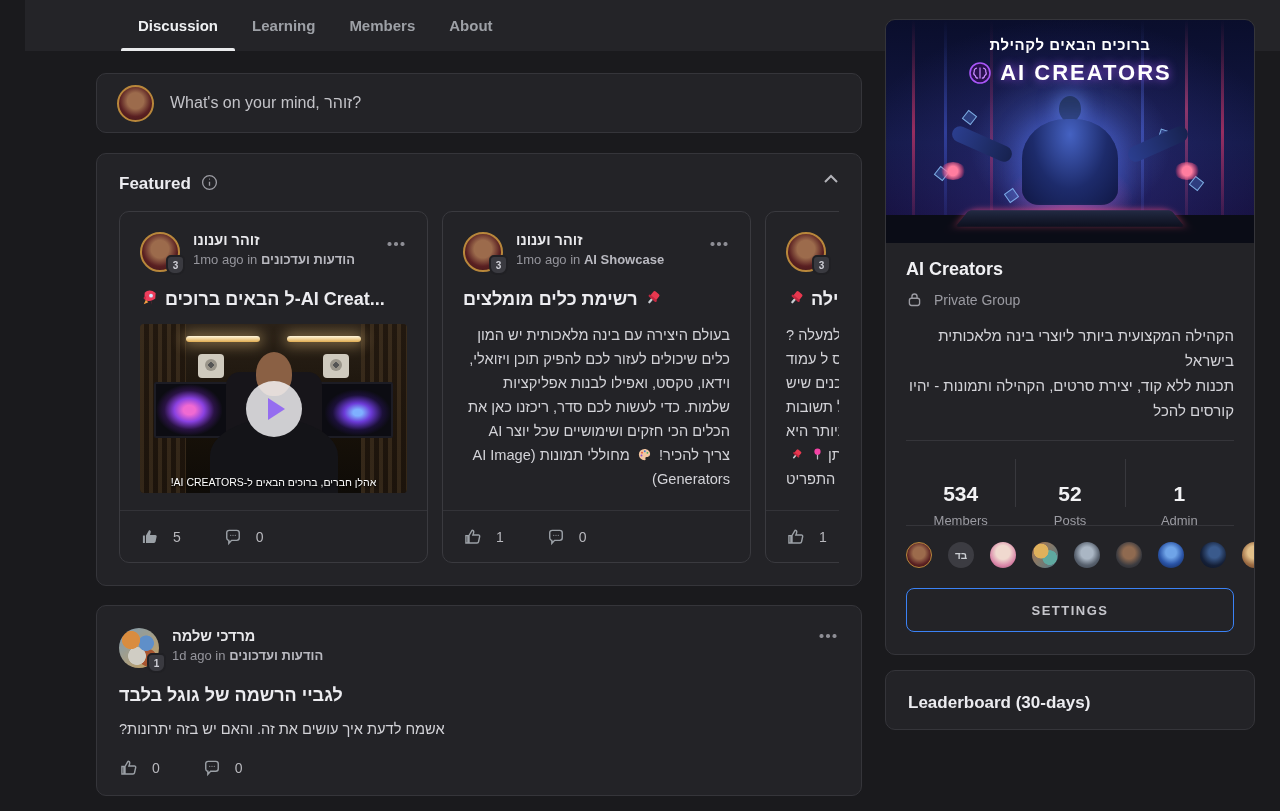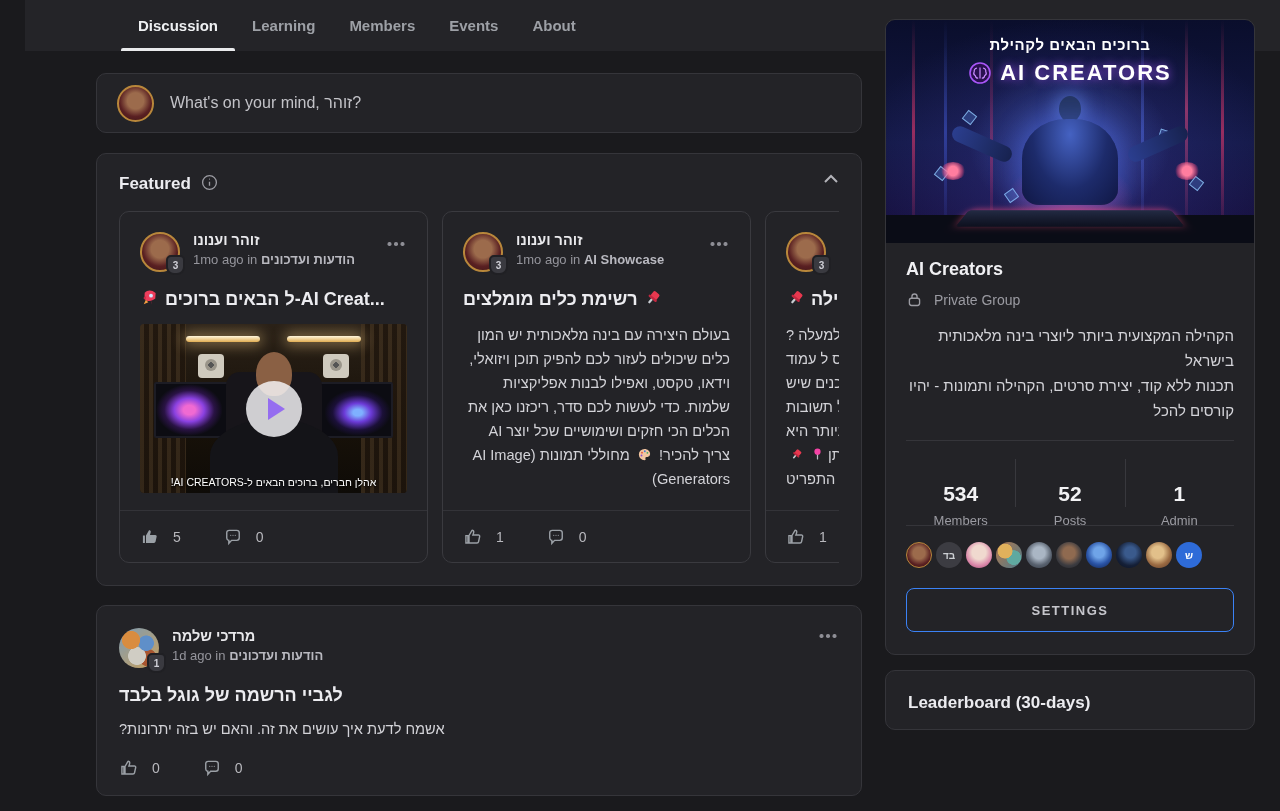--- a/index.html
+++ b/index.html
@@ -158,21 +158,21 @@
     color:#9b9ba2; font-size:14px; }
   .g-desc { margin-top:15px; direction:rtl; text-align:right; font-size:15px;
     line-height:25px; color:#d3d3d8; }
   .gdiv { height:1px; background:#35353a; margin-top:17px; }
   .stats { display:flex; height:84px; align-items:center; text-align:center; }
   .stat { flex:1; position:relative; }
   .stat + .stat::before { content:""; position:absolute; left:0; top:50%;
     transform:translateY(-50%); height:48px; width:1px; background:#38383d; }
   .stat-num { font-size:21px; font-weight:700; color:#f2f2f4;margin-top:44px; }
   .stat-lab { font-size:13px; color:#9b9ba2; margin-top:7px; }
-  .avrow { display:flex; gap:4px; margin-top:16px;align-items:center; }
+  .avrow { display:flex; gap:16px; margin-top:16px;align-items:center; }
   .av26 { width:26px; height:26px; border-radius:50%; flex:none; display:flex;
     align-items:center; justify-content:center; font-size:10px; font-weight:700;
     color:#cdd0d4; cursor:pointer; }
   .m1 { background:radial-gradient(circle at 50% 42%, #9c6b4c 0 32%, #5a2022 64%, #371315 100%); border:1.5px solid #b8873b; }
   .m2 { background:#3c3c42; }
   .m3 { background:radial-gradient(circle at 50% 40%, #f0d9cf 0 34%, #d985a8 66%, #8c4663 100%); }
   .m4 { background:radial-gradient(circle at 35% 35%, #e0b15c 0 30%, transparent 32%),radial-gradient(circle at 68% 60%, #5fa9a0 0 30%, transparent 32%),linear-gradient(130deg,#b5774a,#4c7a8c); }
   .m5 { background:radial-gradient(circle at 50% 42%, #aab6c4 0 30%, #58616e 62%, #343a44 100%); }
   .m6 { background:radial-gradient(circle at 50% 42%, #8f6a50 0 30%, #3b3b40 64%, #232327 100%); }
   .m7 { background:radial-gradient(circle at 50% 40%, #6fa4e8 0 26%, #2b55a8 58%, #0d1d42 100%); }
@@ -193,23 +193,20 @@
 
 <div class="topnav">
   <div class="tab active">
       <span>Discussion</span>
     </div>
   <div class="tab">
       <span>Learning</span>
     </div>
   <div class="tab">
       <span>Members</span>
-    </div>
-  <div class="tab">
-      <span>Events</span>
     </div>
   <div class="tab">
       <span>About</span>
     </div>
 </div>
 
 <div class="feed">
 
   <div class="card composer">
     <div class="av36 av-zohar"></div>

